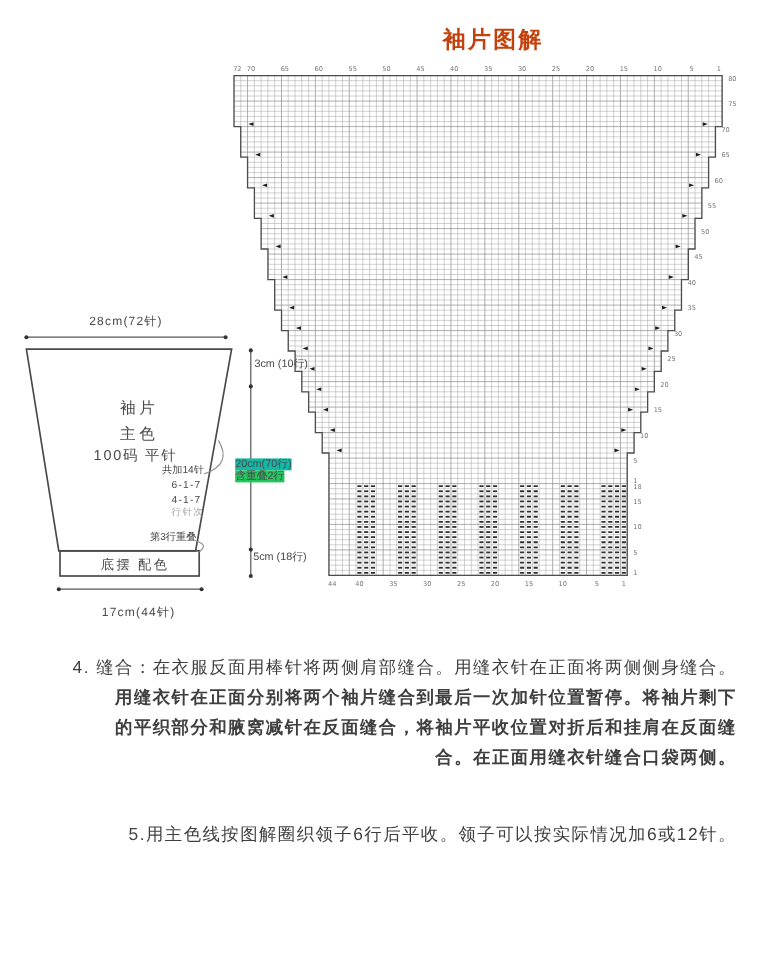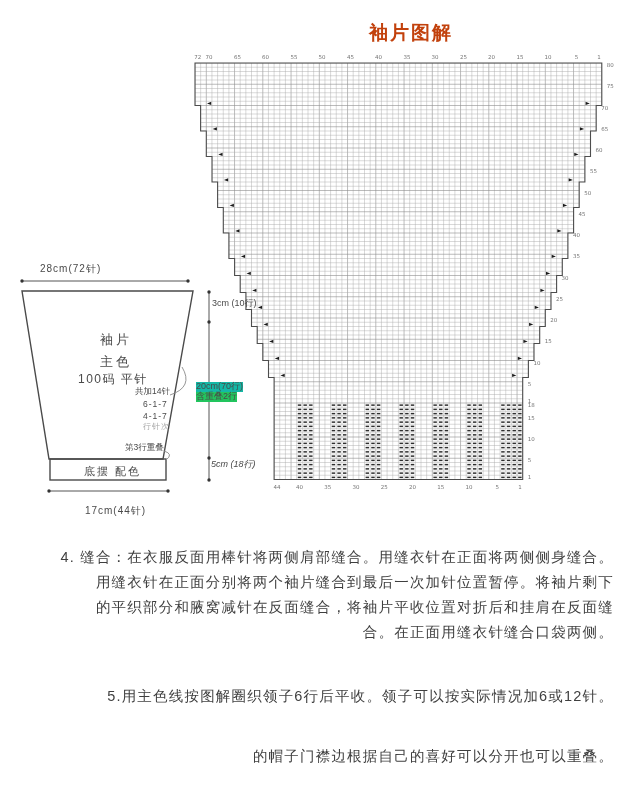--- a/index.html
+++ b/index.html
@@ -10,40 +10,40 @@
   .abs{position:absolute;}
   #page-title{
     left:335px;top:20px;width:152px;text-align:center;
     font-size:19px;font-weight:bold;letter-spacing:2px;color:#c2410c;white-space:nowrap;
   }
   #chart-wrap{left:183px;top:48px;width:446px;height:452px;}
   #chart-svg{display:block;font-family:"DejaVu Sans",sans-serif;}
   #schematic{left:0px;top:255px;width:262px;height:254px;}
   #schematic svg{position:absolute;left:0;top:0;}
   .slabel{position:absolute;white-space:nowrap;color:#4a4a4a;line-height:1.1;}
-  .lbl-topwidth{left:40px;top:8px;width:130px;font-size:10px;letter-spacing:1px;}
+  .lbl-topwidth{left:40px;top:8px;width:130px;text-align:center;font-size:10px;letter-spacing:1px;}
   .lbl-piece{left:100px;top:78px;font-size:13px;letter-spacing:3px;}
   .lbl-color{left:100px;top:101px;font-size:13px;letter-spacing:3px;font-family:Liberation Mono, monospace;}
   .lbl-yardage{left:78px;top:118px;font-size:12px;letter-spacing:1.5px;}
   .lbl-inctotal{left:135px;top:132px;font-size:8.5px;}
   .lbl-rate1{left:143px;top:145px;font-size:8.5px;letter-spacing:1px;}
   .lbl-rate2{left:143px;top:157px;font-size:8.5px;letter-spacing:1px;}
   .lbl-ratelegend{left:143px;top:168px;font-size:8px;color:#a6a6a6;letter-spacing:1px;}
   .lbl-overlap{left:125px;top:188px;font-size:8.5px;}
   .lbl-hem{left:84px;top:210px;font-size:11px;letter-spacing:2px;}
   .lbl-bottomwidth{left:63px;top:222px;width:105px;text-align:center;font-size:10px;letter-spacing:1px;margin-top:28px;}
   .lbl-dimtop{left:212px;top:44px;font-size:9px;}
   .lbl-dimmid1{left:196px;top:127px;font-size:9px;background:#14b8a6;}
   .lbl-dimmid2{left:196px;top:137px;font-size:9px;background:#22c55e;}
-  .lbl-dimbottom{left:211px;top:205px;font-size:9px;background:#fff;font-style:italic;}
+  .lbl-dimbottom{left:211px;top:205px;font-size:9px;background:#fff;}
   #instructions{left:0;top:0;width:640px;}
   .para{position:absolute;left:32px;width:582px;font-size:14.5px;line-height:25px;
         letter-spacing:1.2px;color:#3f3f3f;text-align:right;}
   .para .line{white-space:nowrap;}
-  .para .line:not(:first-child){padding-left:16px;}
+  .para .line:not(:first-child){padding-left:16px;font-weight:bold;}
   #para-4{top:545px;}
   #para-5{top:684px;}
   #para-6{top:744px;}
 </style>
 </head>
 <body>
 
 <div class="abs" id="page-title">袖片图解</div>
 
 <div class="abs" id="chart-wrap">
@@ -760,15 +760,14 @@
   <div class="para" id="para-4">
     <div class="line">4. 缝合：在衣服反面用棒针将两侧肩部缝合。用缝衣针在正面将两侧侧身缝合。</div>
     <div class="line">用缝衣针在正面分别将两个袖片缝合到最后一次加针位置暂停。将袖片剩下</div>
     <div class="line">的平织部分和腋窝减针在反面缝合，将袖片平收位置对折后和挂肩在反面缝</div>
     <div class="line">合。在正面用缝衣针缝合口袋两侧。</div>
   </div>
   <div class="para" id="para-5">
     <div class="line">5.用主色线按图解圈织领子6行后平收。领子可以按实际情况加6或12针。</div>
   </div>
   <div class="para" id="para-6">
-    <div class="line">的帽子门襟边根据自己的喜好可以分开也可以重叠。</div>
   </div>
 </div>
 
 </body></html>

